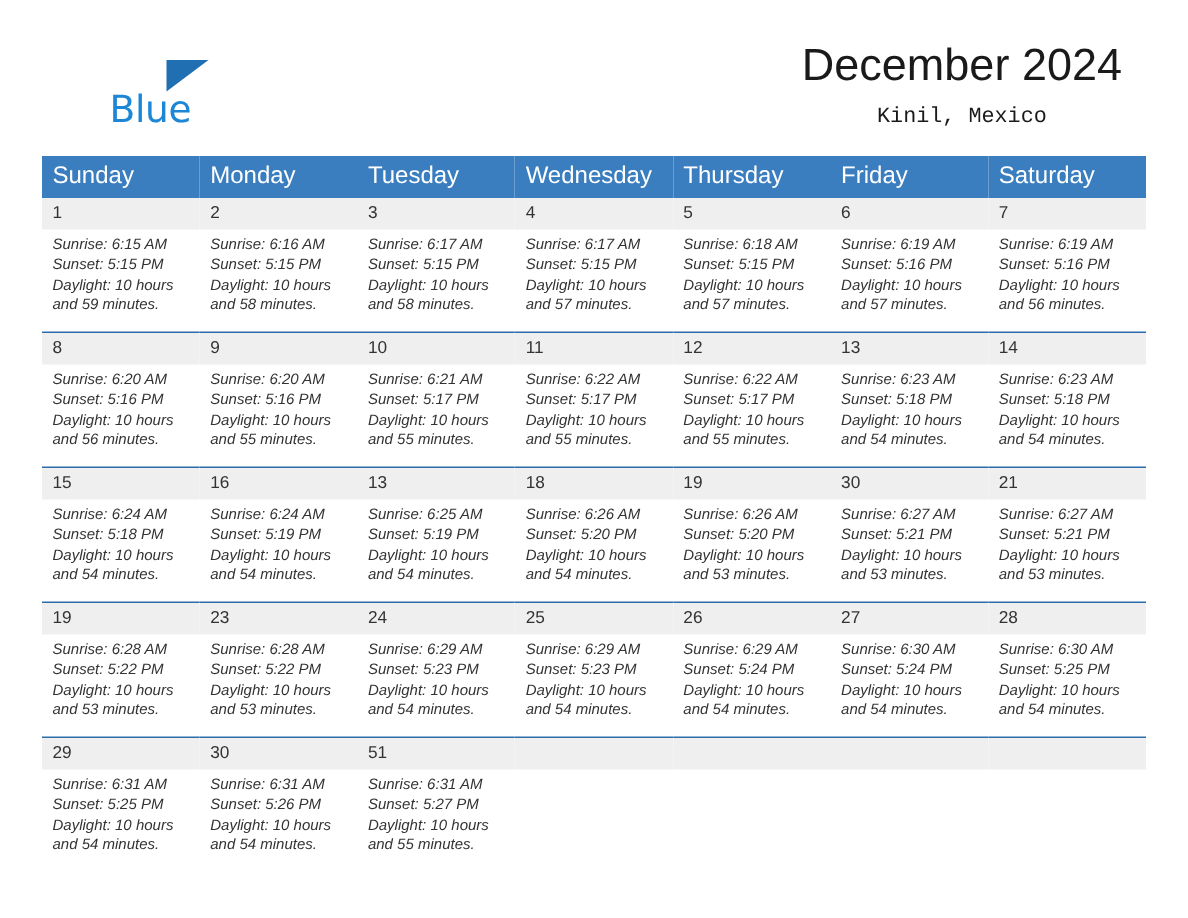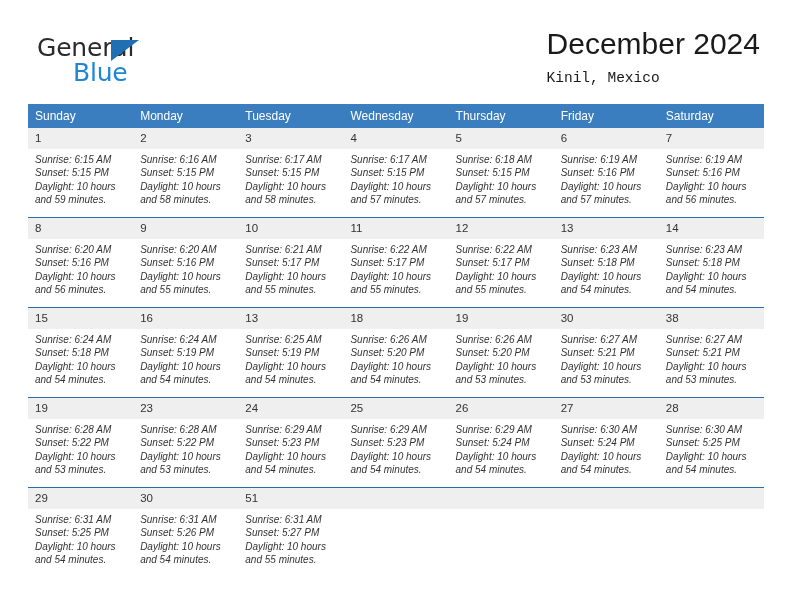--- a/index.html
+++ b/index.html
@@ -60,23 +60,23 @@
     left: 36px;
     top: 25px;
     font-size: 25px;
     line-height: 27px;
     color: #1d86d6;
     letter-spacing: -0.2px;
     font-family: "DejaVu Sans", sans-serif;
   }
   .title-block {
     position: absolute;
-    right: 4px;
+    right: 16px;
     top: 0;
-    text-align: left;
+    text-align: center;
   }
   .cal-title {
     font-size: 30px;
     line-height: 36px;
     color: #1a1a1a;
     font-weight: normal;
     margin: 0;
     font-family: "Liberation Sans", sans-serif;
   }
   .cal-subtitle {
@@ -92,21 +92,21 @@
     position: absolute;
     left: 28px;
     top: 104px;
     width: 736px;
     border-collapse: collapse;
     table-layout: fixed;
   }
   .calendar th {
     background: #3a7ebf;
     color: #ffffff;
-    font-size: 12px;
+    font-size: 16px;
     font-weight: normal;
     text-align: left;
     padding: 5px 0 5px 7px;
     height: 12px;
     border: none;
   }
   .calendar td {
     vertical-align: top;
     padding: 0;
     border: none;
@@ -145,21 +145,20 @@
   }
 </style>
 </head>
 <body>
 
 <div class="page">
 
   <div class="header">
 
     <div class="brand">
-      <span class="brand-line1">General</span>
       <span class="brand-tri"></span>
       <span class="brand-line2">Blue</span>
     </div>
 
     <div class="title-block">
       <h1 class="cal-title">December 2024</h1>
       <p class="cal-subtitle">Kinil, Mexico</p>
     </div>
 
   </div>
@@ -400,21 +399,21 @@
           <div class="dayinfo">
             <div>Sunrise: 6:27 AM</div>
             <div>Sunset: 5:21 PM</div>
             <div>Daylight: 10 hours</div>
             <div>and 53 minutes.</div>
           </div>
         </div>
           </td>
         <td>
             <div class="daycell">
-          <div class="daynum">38</div>
+          <div class="daynum">21</div>
           <div class="dayinfo">
             <div>Sunrise: 6:27 AM</div>
             <div>Sunset: 5:21 PM</div>
             <div>Daylight: 10 hours</div>
             <div>and 53 minutes.</div>
           </div>
         </div>
           </td>
       </tr>
 

